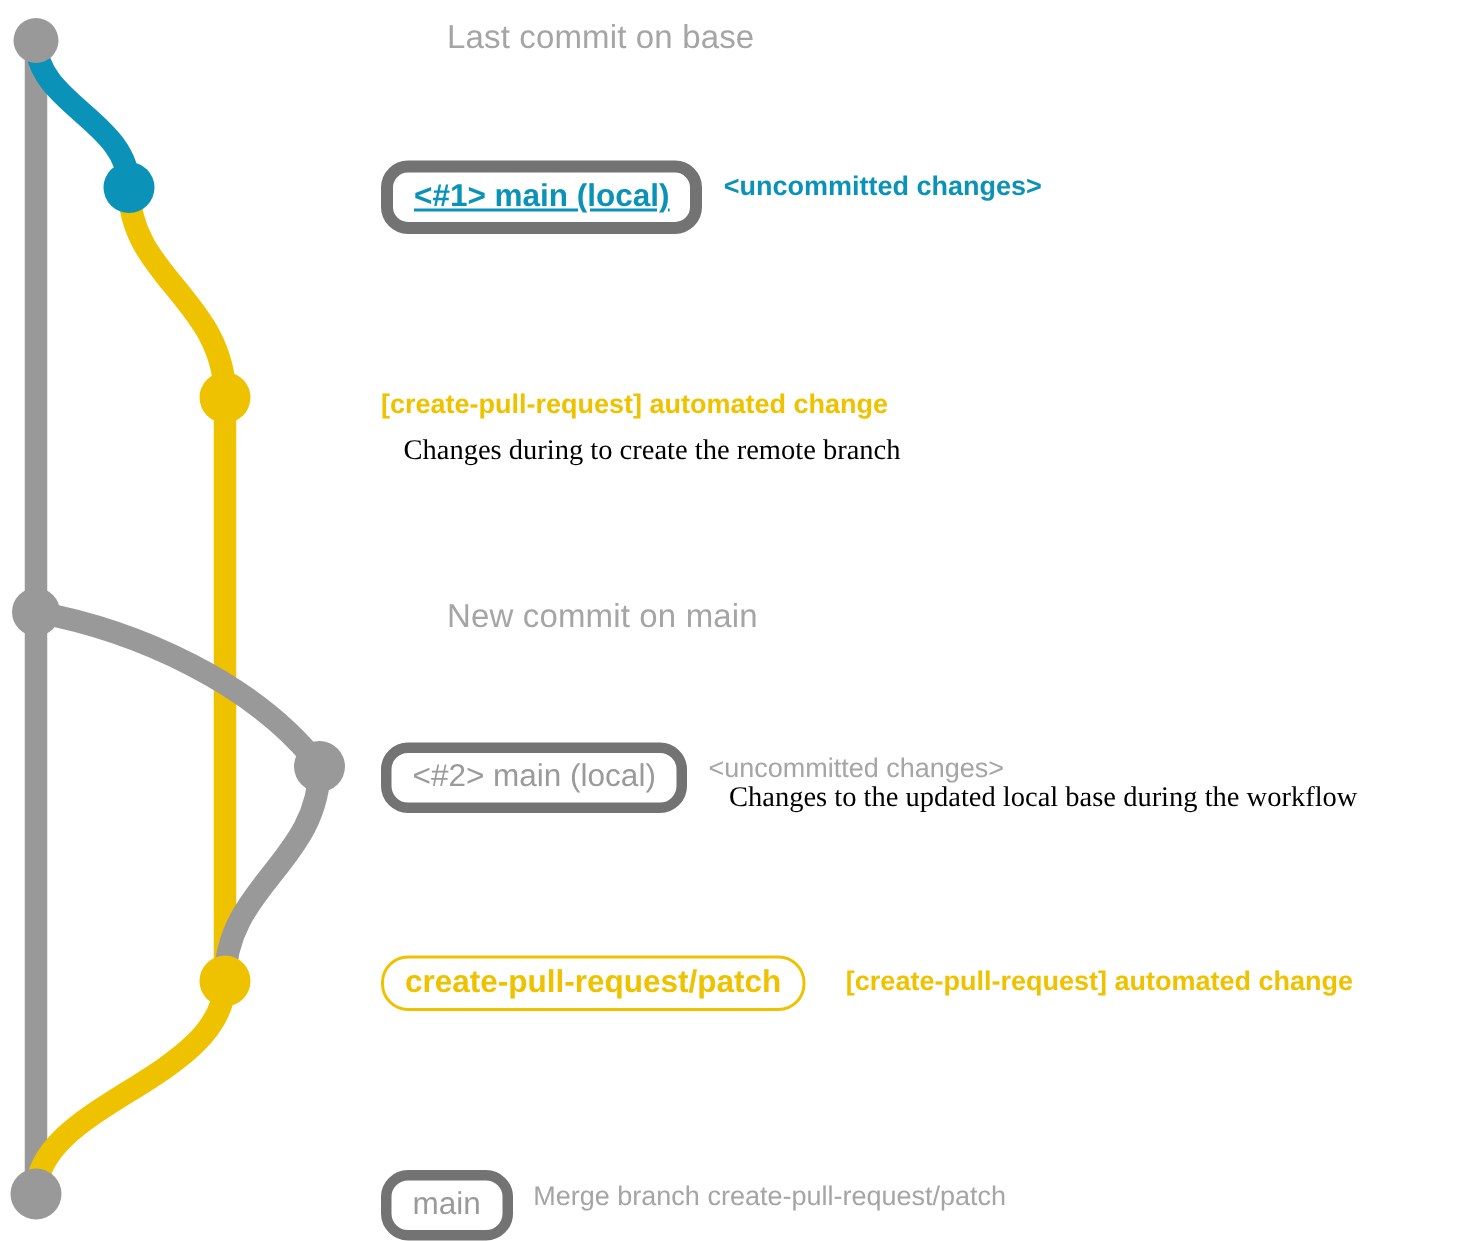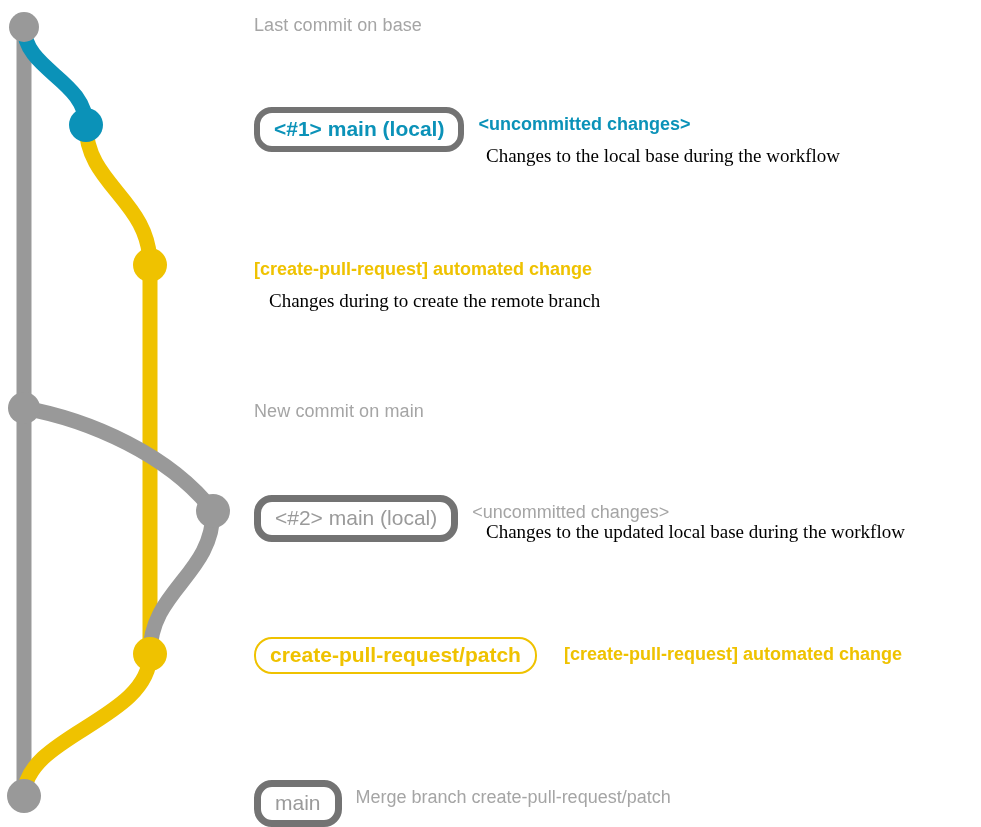--- a/index.html
+++ b/index.html
@@ -34,41 +34,43 @@
 
   .row {
     position: absolute;
     display: flex;
     align-items: flex-start;
   }
 
   
   .plain-label {
     font-family: "Liberation Sans", sans-serif;
-    font-size: 18px;
+    font-size: 22px;
     line-height: 26px;
     letter-spacing: 0.1px;
     white-space: nowrap;
+    margin-left: 44px;
   }
 
   .pill {
     display: inline-block;
     box-sizing: border-box;
     border-radius: 18px;
     padding: 4px 14px 5px 14px;
     font-family: "Liberation Sans", sans-serif;
     font-size: 21px;
     line-height: 24px;
     white-space: nowrap;
     background: #ffffff;
   }
   .pill.blue {
-    border: 6px solid #737373;
+    border: 8px solid #737373;
     color: #0b92b8;
     font-weight: bold;
+    text-decoration: underline;
   }
   .pill.gray {
     border: 7px solid #737373;
     color: #9a9a9a;
   }
   .pill.yellow {
     border: 2px solid #efc200;
     color: #efc200;
     font-weight: bold;
   }
@@ -141,21 +143,20 @@
 <div class="annotations">
 
   <div class="row" id="row-last-commit">
     <span class="plain-label" style="color:#a5a5a5;">Last commit on base</span>
   </div>
 
   <div class="row" id="row-local-1">
     <span class="pill blue">&lt;#1&gt; main (local)</span>
     <span class="commit-title blue">&lt;uncommitted changes&gt;</span>
   </div>
-  <div class="note" id="note-local-1">Changes to the local base during the workflow</div>
 
   <div class="row" id="row-auto-change-1">
     <span class="commit-title yellow">[create-pull-request] automated change</span>
   </div>
   <div class="note" id="note-auto-change-1">Changes during to create the remote branch</div>
 
   <div class="row" id="row-new-commit">
     <span class="plain-label" style="color:#a5a5a5;">New commit on main</span>
   </div>
 

